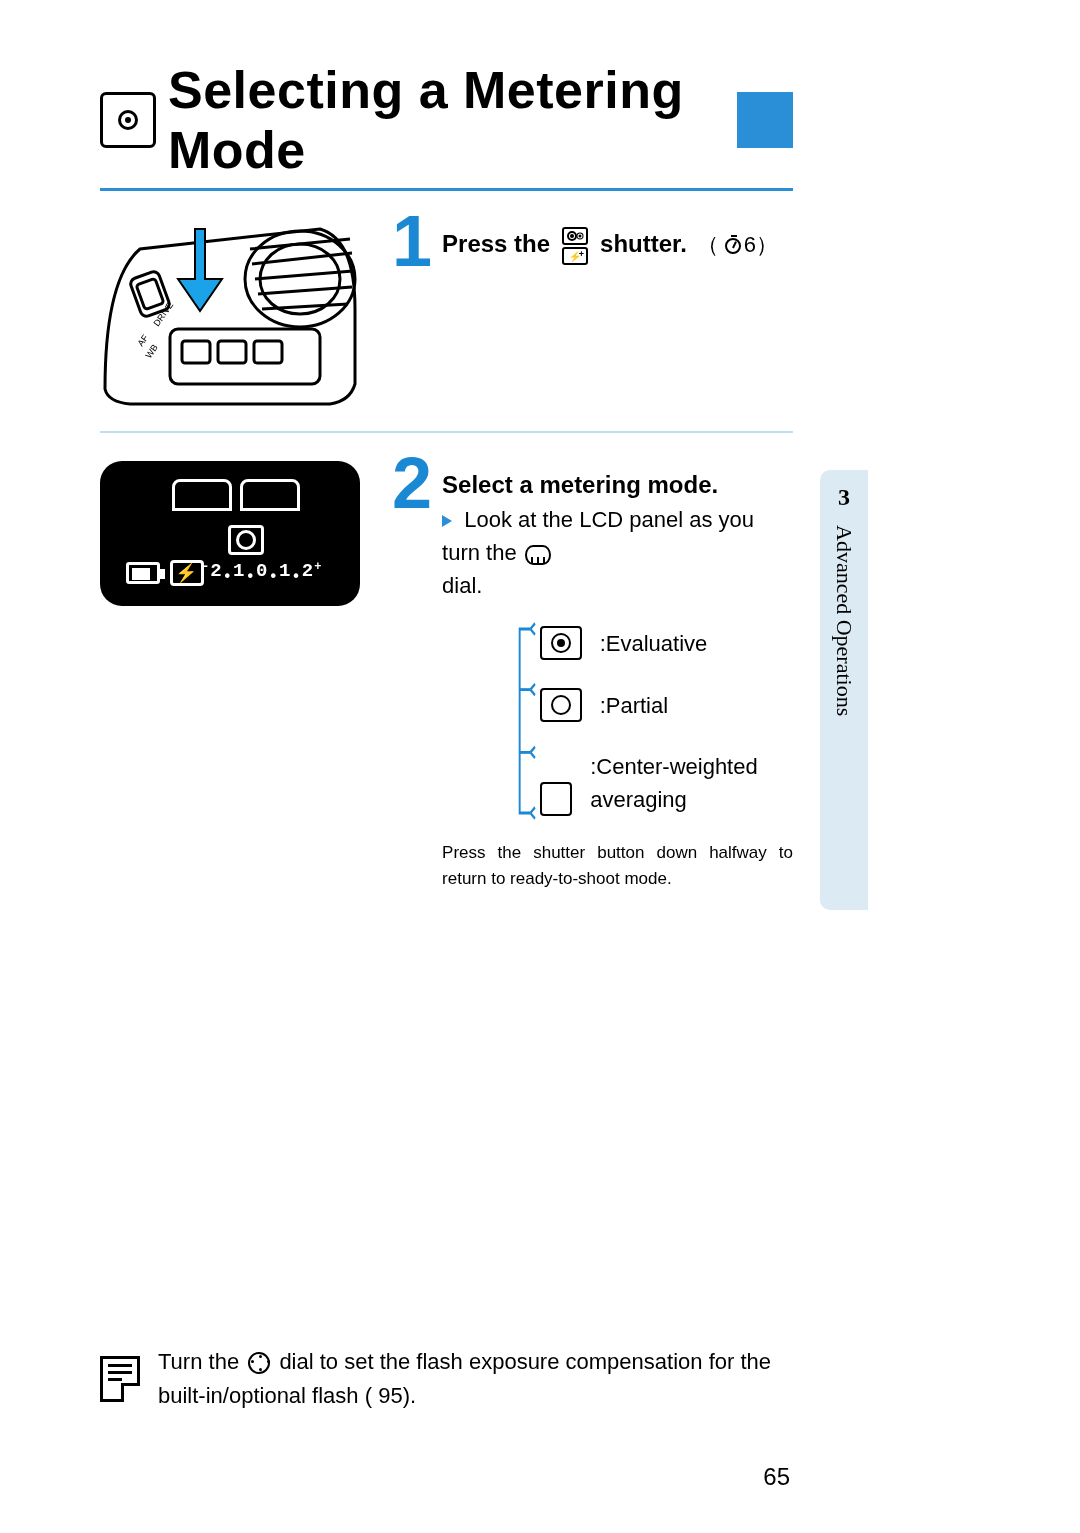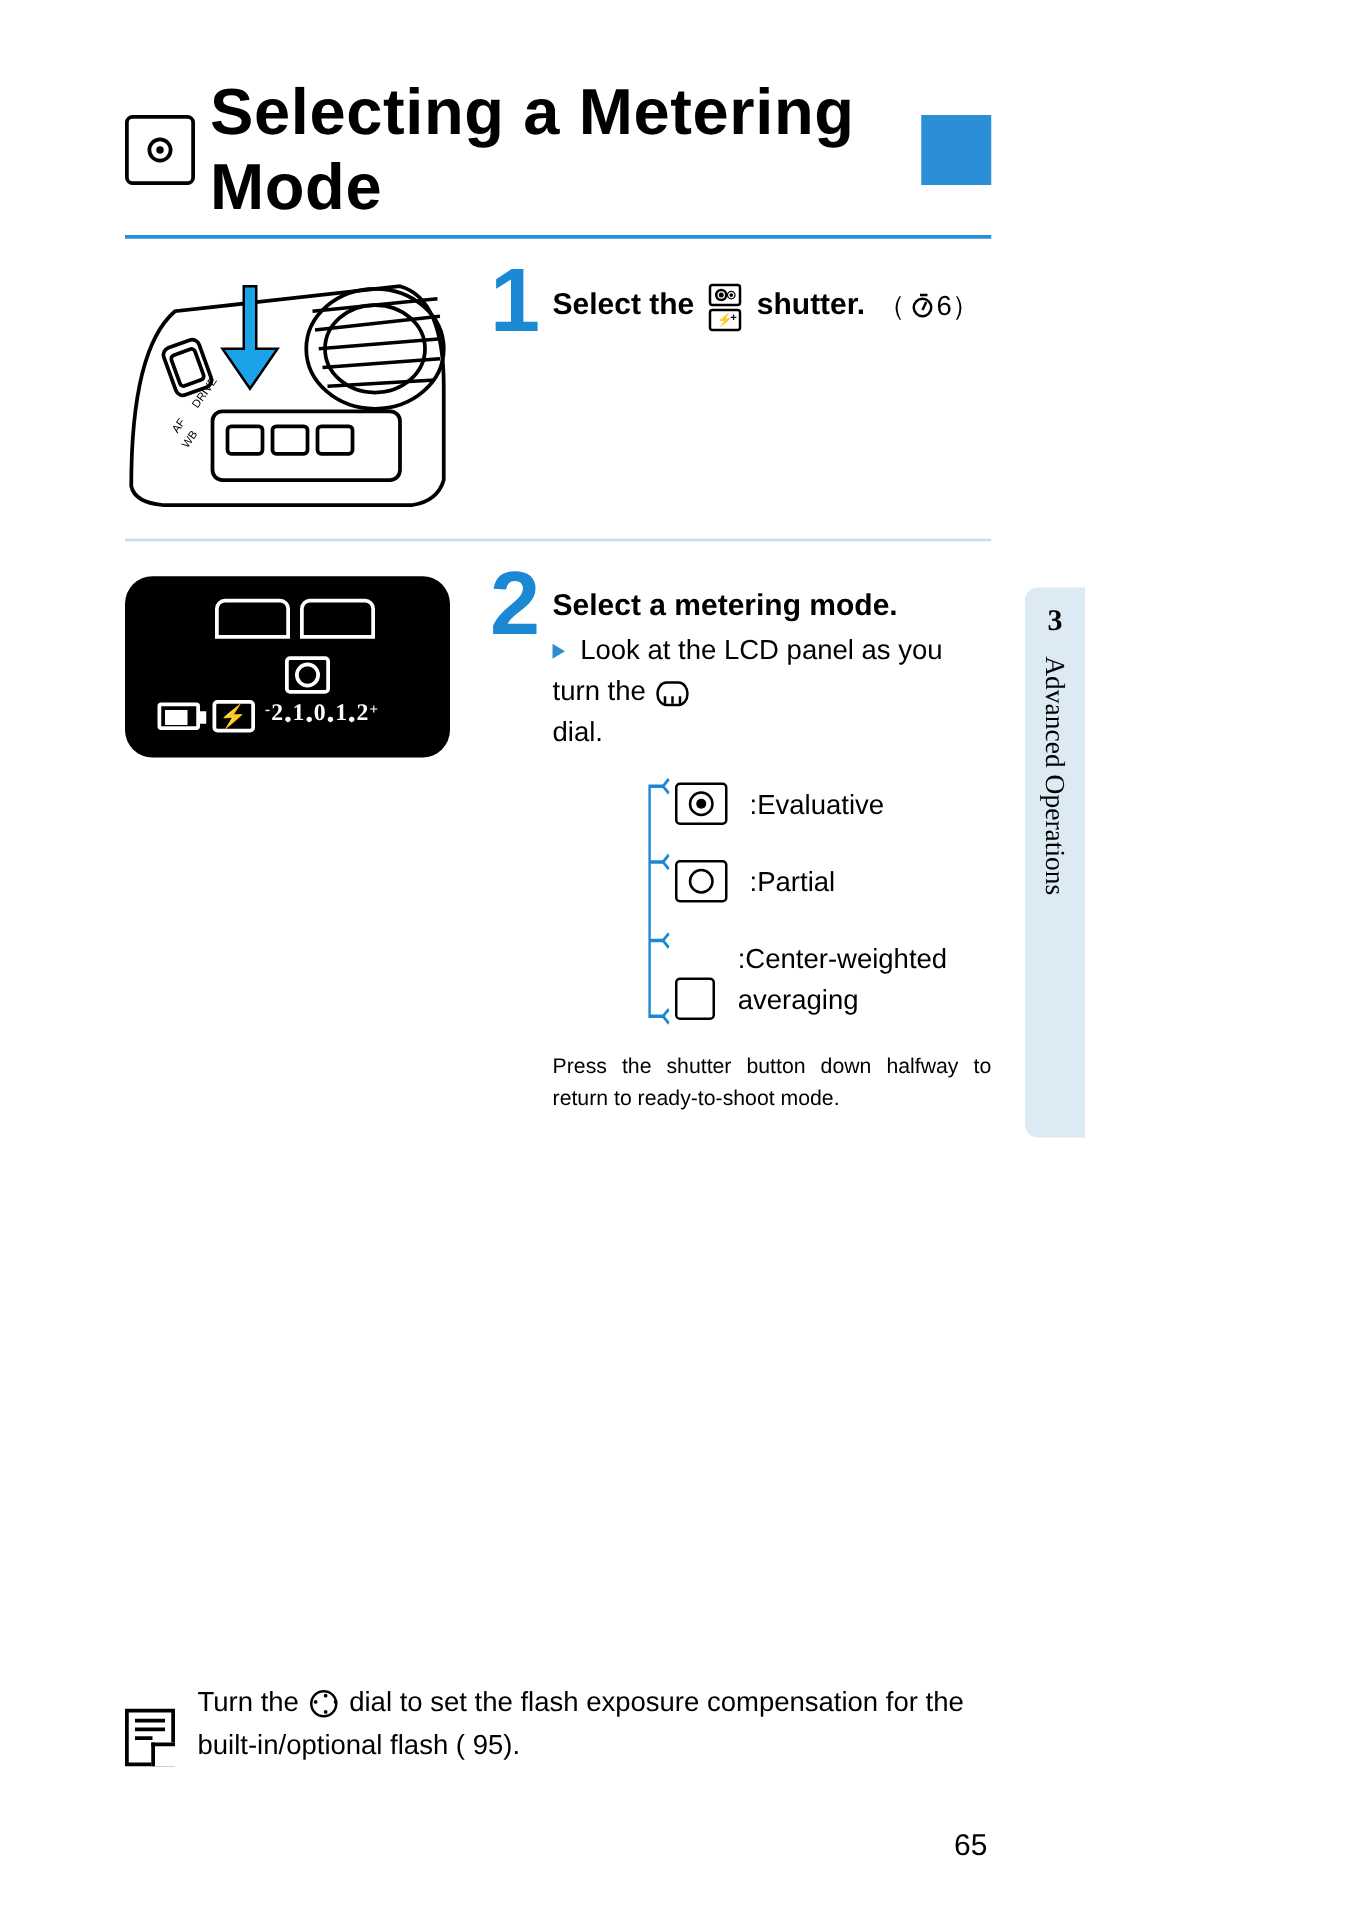--- a/index.html
+++ b/index.html
@@ -43,21 +43,21 @@
   }
   .lcd-inner { width: 100%; height: 100%; color: #fff; position: relative; }
   .lcd-top-box { position:absolute; top:6px; left:60px; width:60px; height:32px; border:3px solid #fff; border-radius:8px 8px 0 0; }
   .lcd-top-box2 { position:absolute; top:6px; left:128px; width:60px; height:32px; border:3px solid #fff; border-radius:8px 8px 0 0; }
   .lcd-mid-icon { position:absolute; top:52px; left:116px; width:36px; height:30px; border:3px solid #fff; border-radius:4px; display:flex; align-items:center; justify-content:center; }
   .lcd-mid-icon::after { content:""; width:14px; height:14px; border:3px solid #fff; border-radius:50%; }
   .lcd-battery { position:absolute; bottom:10px; left:14px; width:34px; height:22px; border:3px solid #fff; border-radius:3px; }
   .lcd-battery::before { content:""; position:absolute; right:-8px; top:4px; width:5px; height:10px; background:#fff; }
   .lcd-battery::after { content:""; position:absolute; left:3px; top:3px; width:18px; height:12px; background:#fff; }
   .lcd-flash { position:absolute; bottom:8px; left:58px; width:34px; height:26px; border:3px solid #fff; border-radius:4px; display:flex; align-items:center; justify-content:center; font-size:18px; font-weight:700; }
-  .lcd-scale { position:absolute; bottom:8px; left:100px; font-family: Liberation Serif, serif; font-weight:700; font-size:19px; letter-spacing:1px; }
+  .lcd-scale { position:absolute; bottom:8px; left:90px; font-family: Liberation Mono, monospace; font-weight:700; font-size:19px; letter-spacing:1px; }
   .lcd-scale sup { font-size: 12px; vertical-align: top; }
 
   
   .bullet-arrow {
     width: 0; height: 0; display: inline-block; margin-right: 6px;
     border-left: 10px solid #2a8fd6; border-top: 6px solid transparent; border-bottom: 6px solid transparent;
     vertical-align: middle;
   }
   .dial-icon {
     display: inline-flex; width: 26px; height: 20px; border: 2px solid #000;
@@ -92,21 +92,21 @@
     display: flex; flex-direction: column; align-items: center; padding-top: 14px;
   }
   .side-tab-num { font-weight: 800; font-size: 24px; font-family: Georgia, serif; margin-bottom: 14px; }
   .side-tab-text {
     writing-mode: vertical-rl; font-size: 22px; font-family: Georgia, "Times New Roman", serif;
   }
 
   
   .footer-note {
     position: absolute; left: 100px; right: 75px; bottom: 120px;
-    display: flex; align-items: flex-end; gap: 18px;
+    display: flex; align-items: center; gap: 18px;
   }
   .note-icon {
     width: 40px; height: 46px; border: 3px solid #000; position: relative;
     display: flex; flex-direction: column; justify-content: flex-start; padding: 5px 5px;
   }
   .note-icon .line { height: 3px; background:#000; margin-bottom:4px; }
   .note-icon .line.short { width: 60%; }
   .note-icon::after {
     content:""; position:absolute; right:-3px; bottom:-3px; width:16px; height:16px;
     background:#fff; border-left:3px solid #000; border-top:3px solid #000;
@@ -189,21 +189,21 @@
           <g>
             <path d="M95,10 L95,60 L78,60 L100,92 L122,60 L105,60 L105,10 Z" fill="#1aa3e8" stroke="#000" stroke-width="2"></path>
           </g>
         </svg>
       </div>
     </div>
     <div class="step-text">
       <div class="big-num">1</div>
       <div class="step-body">
         <div class="step-headline">
-          <span>Select the</span>
+          <span>Press the</span>
           <span class="meter-btn-icon">
             <span class="top">
                 <span class="ring"></span>
               </span>
             <span class="bot">
                 <span></span>
               </span>
           </span>
           <span>shutter.</span>
           <span class="paren">（<span class="timer-icon"></span><span>6</span>）</span>

